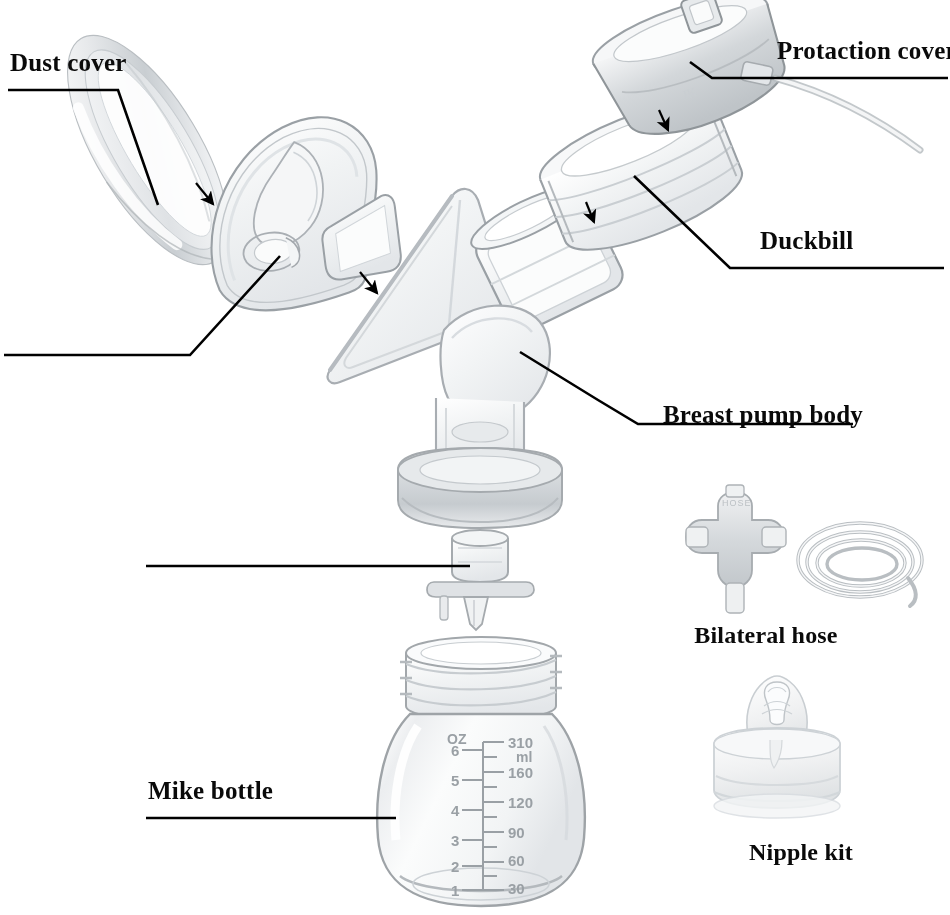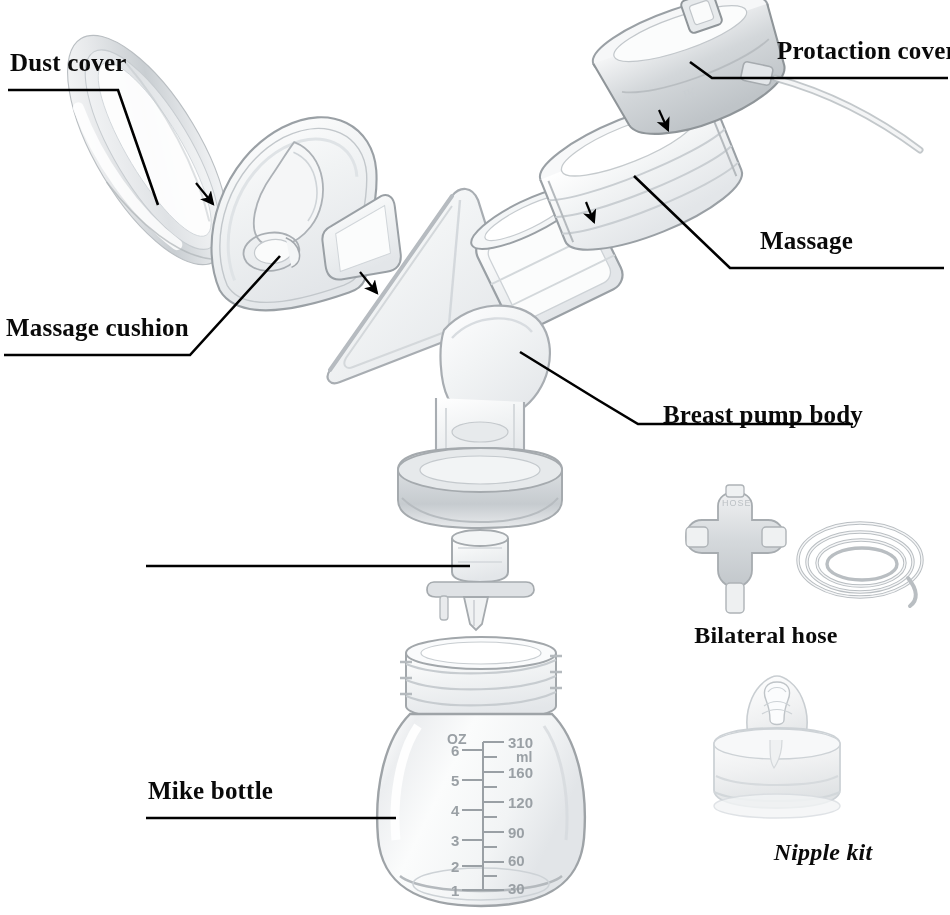--- a/index.html
+++ b/index.html
@@ -301,34 +301,33 @@
       <path d="M853,424 L638,424 L598,400 L520,352"></path>
 
       <path d="M146,566 L470,566"></path>
 
       <path d="M146,818 L396,818"></path>
     </g>
   </svg>
 
   <div class="lbl lbl-lg" style="left:10px;top:50px;">Dust cover</div>
 
-  <div class="lbl lbl-lg" style="left:6px;top:315px;">Massage cushion</div>
 
   <div class="lbl lbl-lg" style="left:777px;top:38px;">Protaction cover</div>
 
-  <div class="lbl lbl-lg" style="left:760px;top:228px;">Massage</div>
+  <div class="lbl lbl-lg" style="left:760px;top:228px;">Duckbill</div>
 
   <div class="lbl lbl-lg" style="left:655px;top:402px;margin-left:8px;">Breast pump body</div>
 
 
   <div class="lbl lbl-lg" style="left:148px;top:778px;">Mike bottle</div>
 
   <div class="lbl lbl-md ctr" style="left:766px;top:607px;">Bilateral hose</div>
 
-  <div class="lbl lbl-md ctr" style="left:823px;top:824px;font-style:italic;">Nipple kit</div>
+  <div class="lbl lbl-md ctr" style="left:801px;top:824px;">Nipple kit</div>
 
   <div style="position:absolute;left:0;top:0;width:950px;height:805px;pointer-events:none;
               font-family:'Liberation Sans','DejaVu Sans',sans-serif;color:#9aa0a5;font-weight:700;">
     <div style="position:absolute;left:447px;top:731px;font-size:14px;">OZ</div>
     <div style="position:absolute;left:516px;top:749px;font-size:14px;text-align:right;">ml</div>
 
     <div style="position:absolute;left:451px;top:742px;font-size:15px;">6</div>
     <div style="position:absolute;left:451px;top:772px;font-size:15px;">5</div>
     <div style="position:absolute;left:451px;top:802px;font-size:15px;">4</div>
     <div style="position:absolute;left:451px;top:832px;font-size:15px;">3</div>

